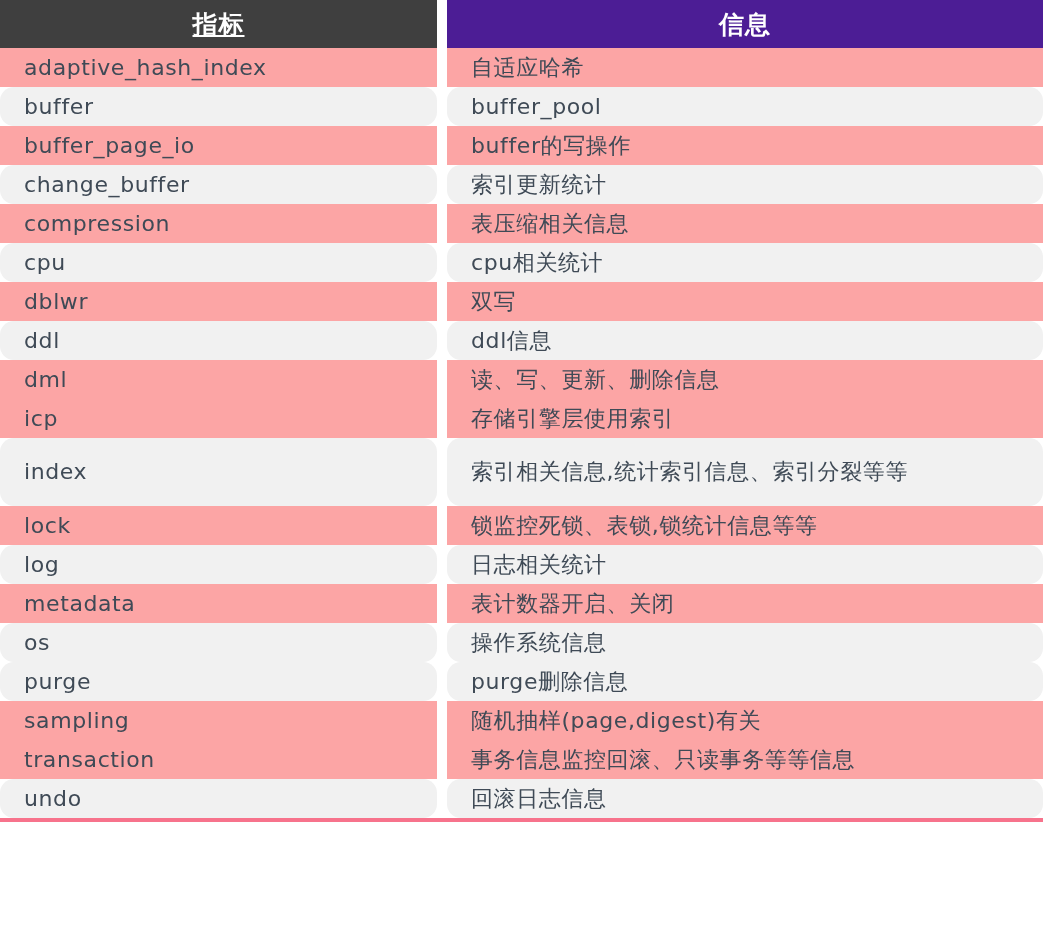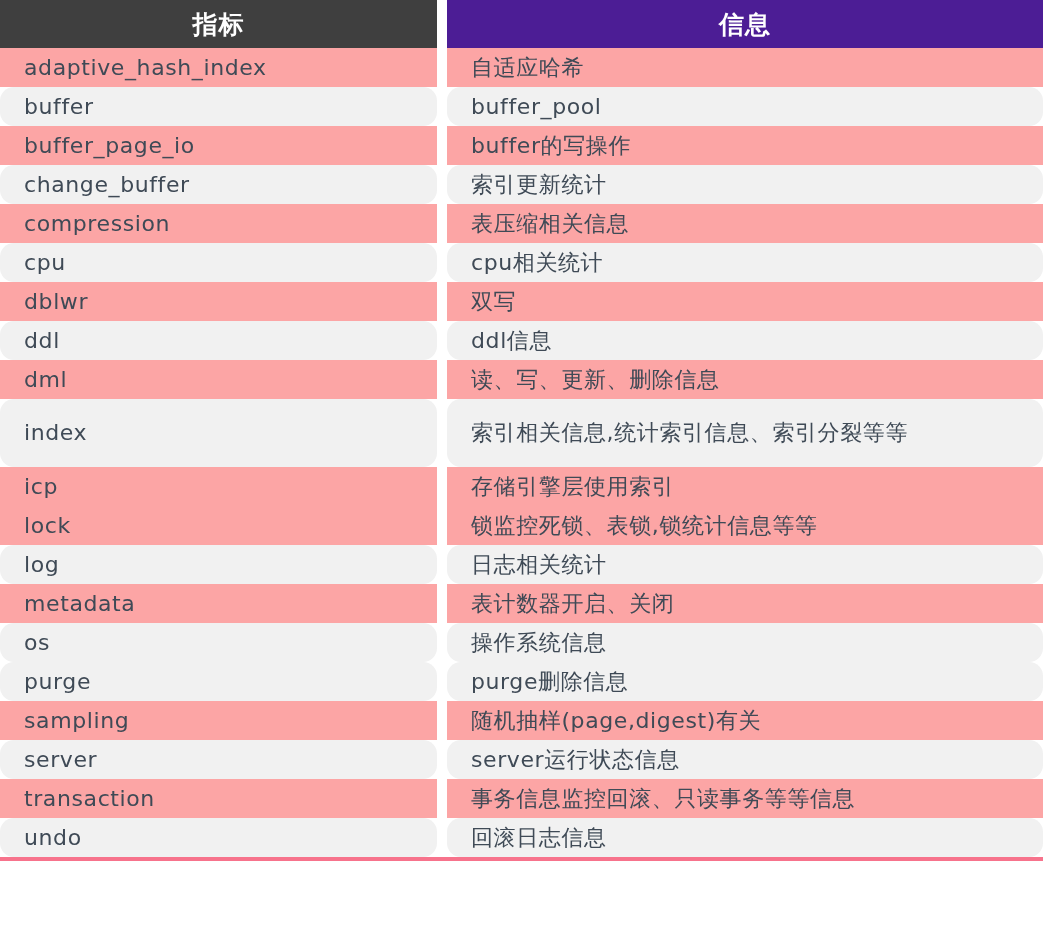--- a/index.html
+++ b/index.html
@@ -30,20 +30,21 @@
     font-size: 25px;
     font-weight: bold;
     color: #ffffff;
     text-align: center;
     vertical-align: middle;
     letter-spacing: 1px;
   }
   th.col-metric-head {
     width: 437px;
     background: #3f3f3f;
+    text-decoration: underline;
   }
   th.col-gutter-head {
     width: 10px;
     background: #ffffff;
     padding: 0;
   }
   th.col-info-head {
     width: 596px;
     background: #4c1d95;
   }
@@ -128,29 +129,29 @@
       <tr class="row-data stripe">
         <td class="cell-metric">ddl</td>
         <td class="cell-gutter"></td>
         <td class="cell-info">ddl信息</td>
       </tr>
       <tr class="row-data plain">
         <td class="cell-metric">dml</td>
         <td class="cell-gutter"></td>
         <td class="cell-info">读、写、更新、删除信息</td>
       </tr>
+      <tr class="row-data plain">
+        <td class="cell-metric">icp</td>
+        <td class="cell-gutter"></td>
+        <td class="cell-info">存储引擎层使用索引</td>
+      </tr>
       <tr class="row-data row-tall stripe">
         <td class="cell-metric">index</td>
         <td class="cell-gutter"></td>
         <td class="cell-info">索引相关信息,统计索引信息、索引分裂等等</td>
-      </tr>
-      <tr class="row-data plain">
-        <td class="cell-metric">icp</td>
-        <td class="cell-gutter"></td>
-        <td class="cell-info">存储引擎层使用索引</td>
       </tr>
       <tr class="row-data plain">
         <td class="cell-metric">lock</td>
         <td class="cell-gutter"></td>
         <td class="cell-info">锁监控死锁、表锁,锁统计信息等等</td>
       </tr>
       <tr class="row-data stripe">
         <td class="cell-metric">log</td>
         <td class="cell-gutter"></td>
         <td class="cell-info">日志相关统计</td>
@@ -168,25 +169,20 @@
       <tr class="row-data stripe">
         <td class="cell-metric">purge</td>
         <td class="cell-gutter"></td>
         <td class="cell-info">purge删除信息</td>
       </tr>
       <tr class="row-data plain">
         <td class="cell-metric">sampling</td>
         <td class="cell-gutter"></td>
         <td class="cell-info">随机抽样(page,digest)有关</td>
       </tr>
-      <tr class="row-data stripe">
-        <td class="cell-metric">server</td>
-        <td class="cell-gutter"></td>
-        <td class="cell-info">server运行状态信息</td>
-      </tr>
       <tr class="row-data plain">
         <td class="cell-metric">transaction</td>
         <td class="cell-gutter"></td>
         <td class="cell-info">事务信息监控回滚、只读事务等等信息</td>
       </tr>
       <tr class="row-data stripe">
         <td class="cell-metric">undo</td>
         <td class="cell-gutter"></td>
         <td class="cell-info">回滚日志信息</td>
       </tr>

